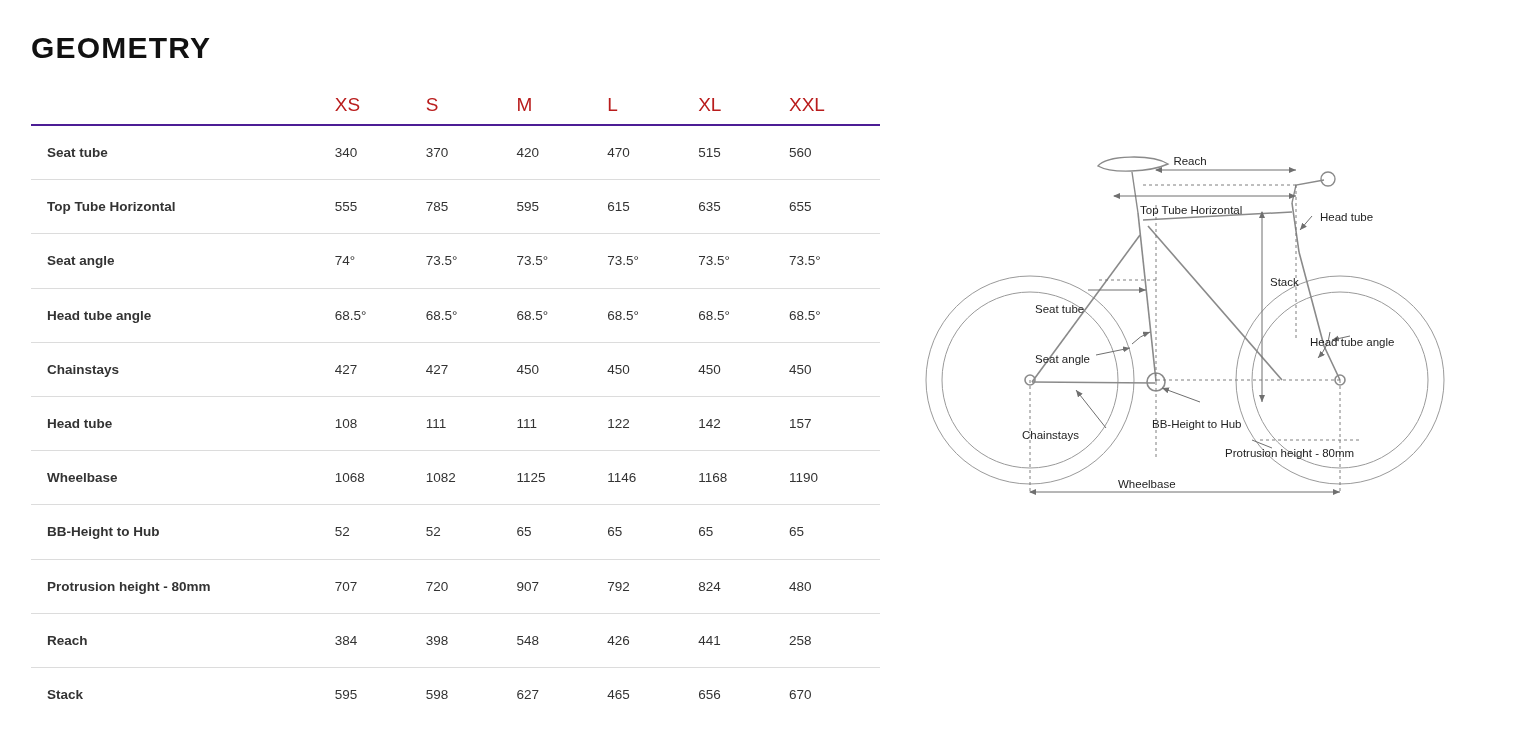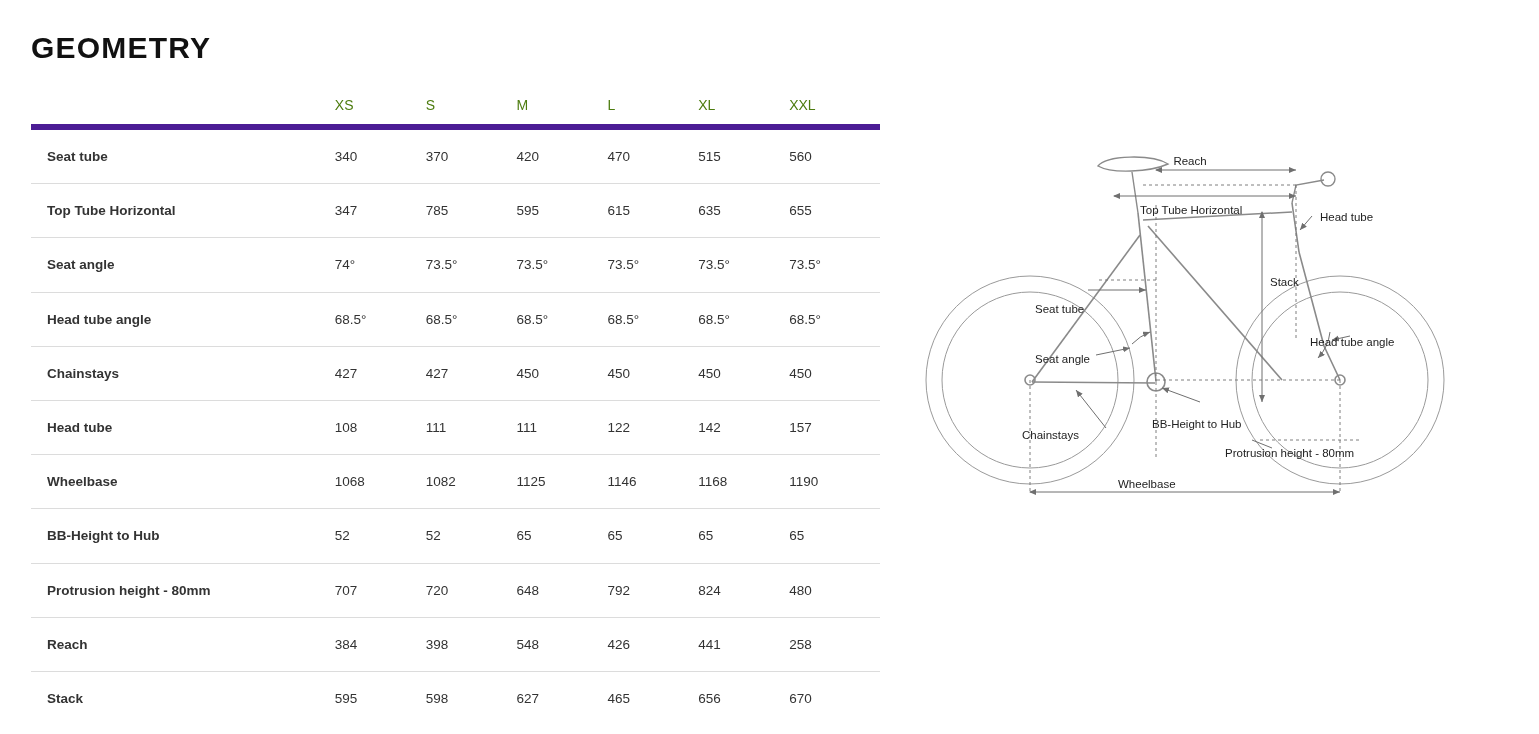--- a/index.html
+++ b/index.html
@@ -39,23 +39,23 @@
     font-size: 13.5px;
   }
   .geo-table th, .geo-table td {
     text-align: left;
     padding: 0;
     vertical-align: middle;
   }
   .geo-table thead th {
     height: 38px;
     font-weight: normal;
-    color: #4d7c0f;
-    font-size: 14px;
-    border-bottom: 6px solid #4c1d95;
+    color: #b91c1c;
+    font-size: 19px;
+    border-bottom: 2px solid #4c1d95;
   }
   .geo-table tbody td {
     height: 53.2px;
     border-bottom: 1px solid #dcdcdc;
     color: #333333;
   }
   .geo-table tbody tr:last-child td {
     border-bottom: none;
   }
   .col-label { width: 292px; padding-left: 16px !important; font-weight: bold; color: #1a1a1a; }
@@ -100,21 +100,21 @@
         <td class="col-label">Seat tube</td>
         <td class="col-v">340</td>
         <td class="col-v">370</td>
         <td class="col-v">420</td>
         <td class="col-v">470</td>
         <td class="col-v">515</td>
         <td class="col-v">560</td>
       </tr>
       <tr>
         <td class="col-label">Top Tube Horizontal</td>
-        <td class="col-v">347</td>
+        <td class="col-v">555</td>
         <td class="col-v">785</td>
         <td class="col-v">595</td>
         <td class="col-v">615</td>
         <td class="col-v">635</td>
         <td class="col-v">655</td>
       </tr>
       <tr>
         <td class="col-label">Seat angle</td>
         <td class="col-v">74°</td>
         <td class="col-v">73.5°</td>
@@ -165,21 +165,21 @@
         <td class="col-v">52</td>
         <td class="col-v">65</td>
         <td class="col-v">65</td>
         <td class="col-v">65</td>
         <td class="col-v">65</td>
       </tr>
       <tr>
         <td class="col-label">Protrusion height - 80mm</td>
         <td class="col-v">707</td>
         <td class="col-v">720</td>
-        <td class="col-v">648</td>
+        <td class="col-v">907</td>
         <td class="col-v">792</td>
         <td class="col-v">824</td>
         <td class="col-v">480</td>
       </tr>
       <tr>
         <td class="col-label">Reach</td>
         <td class="col-v">384</td>
         <td class="col-v">398</td>
         <td class="col-v">548</td>
         <td class="col-v">426</td>

